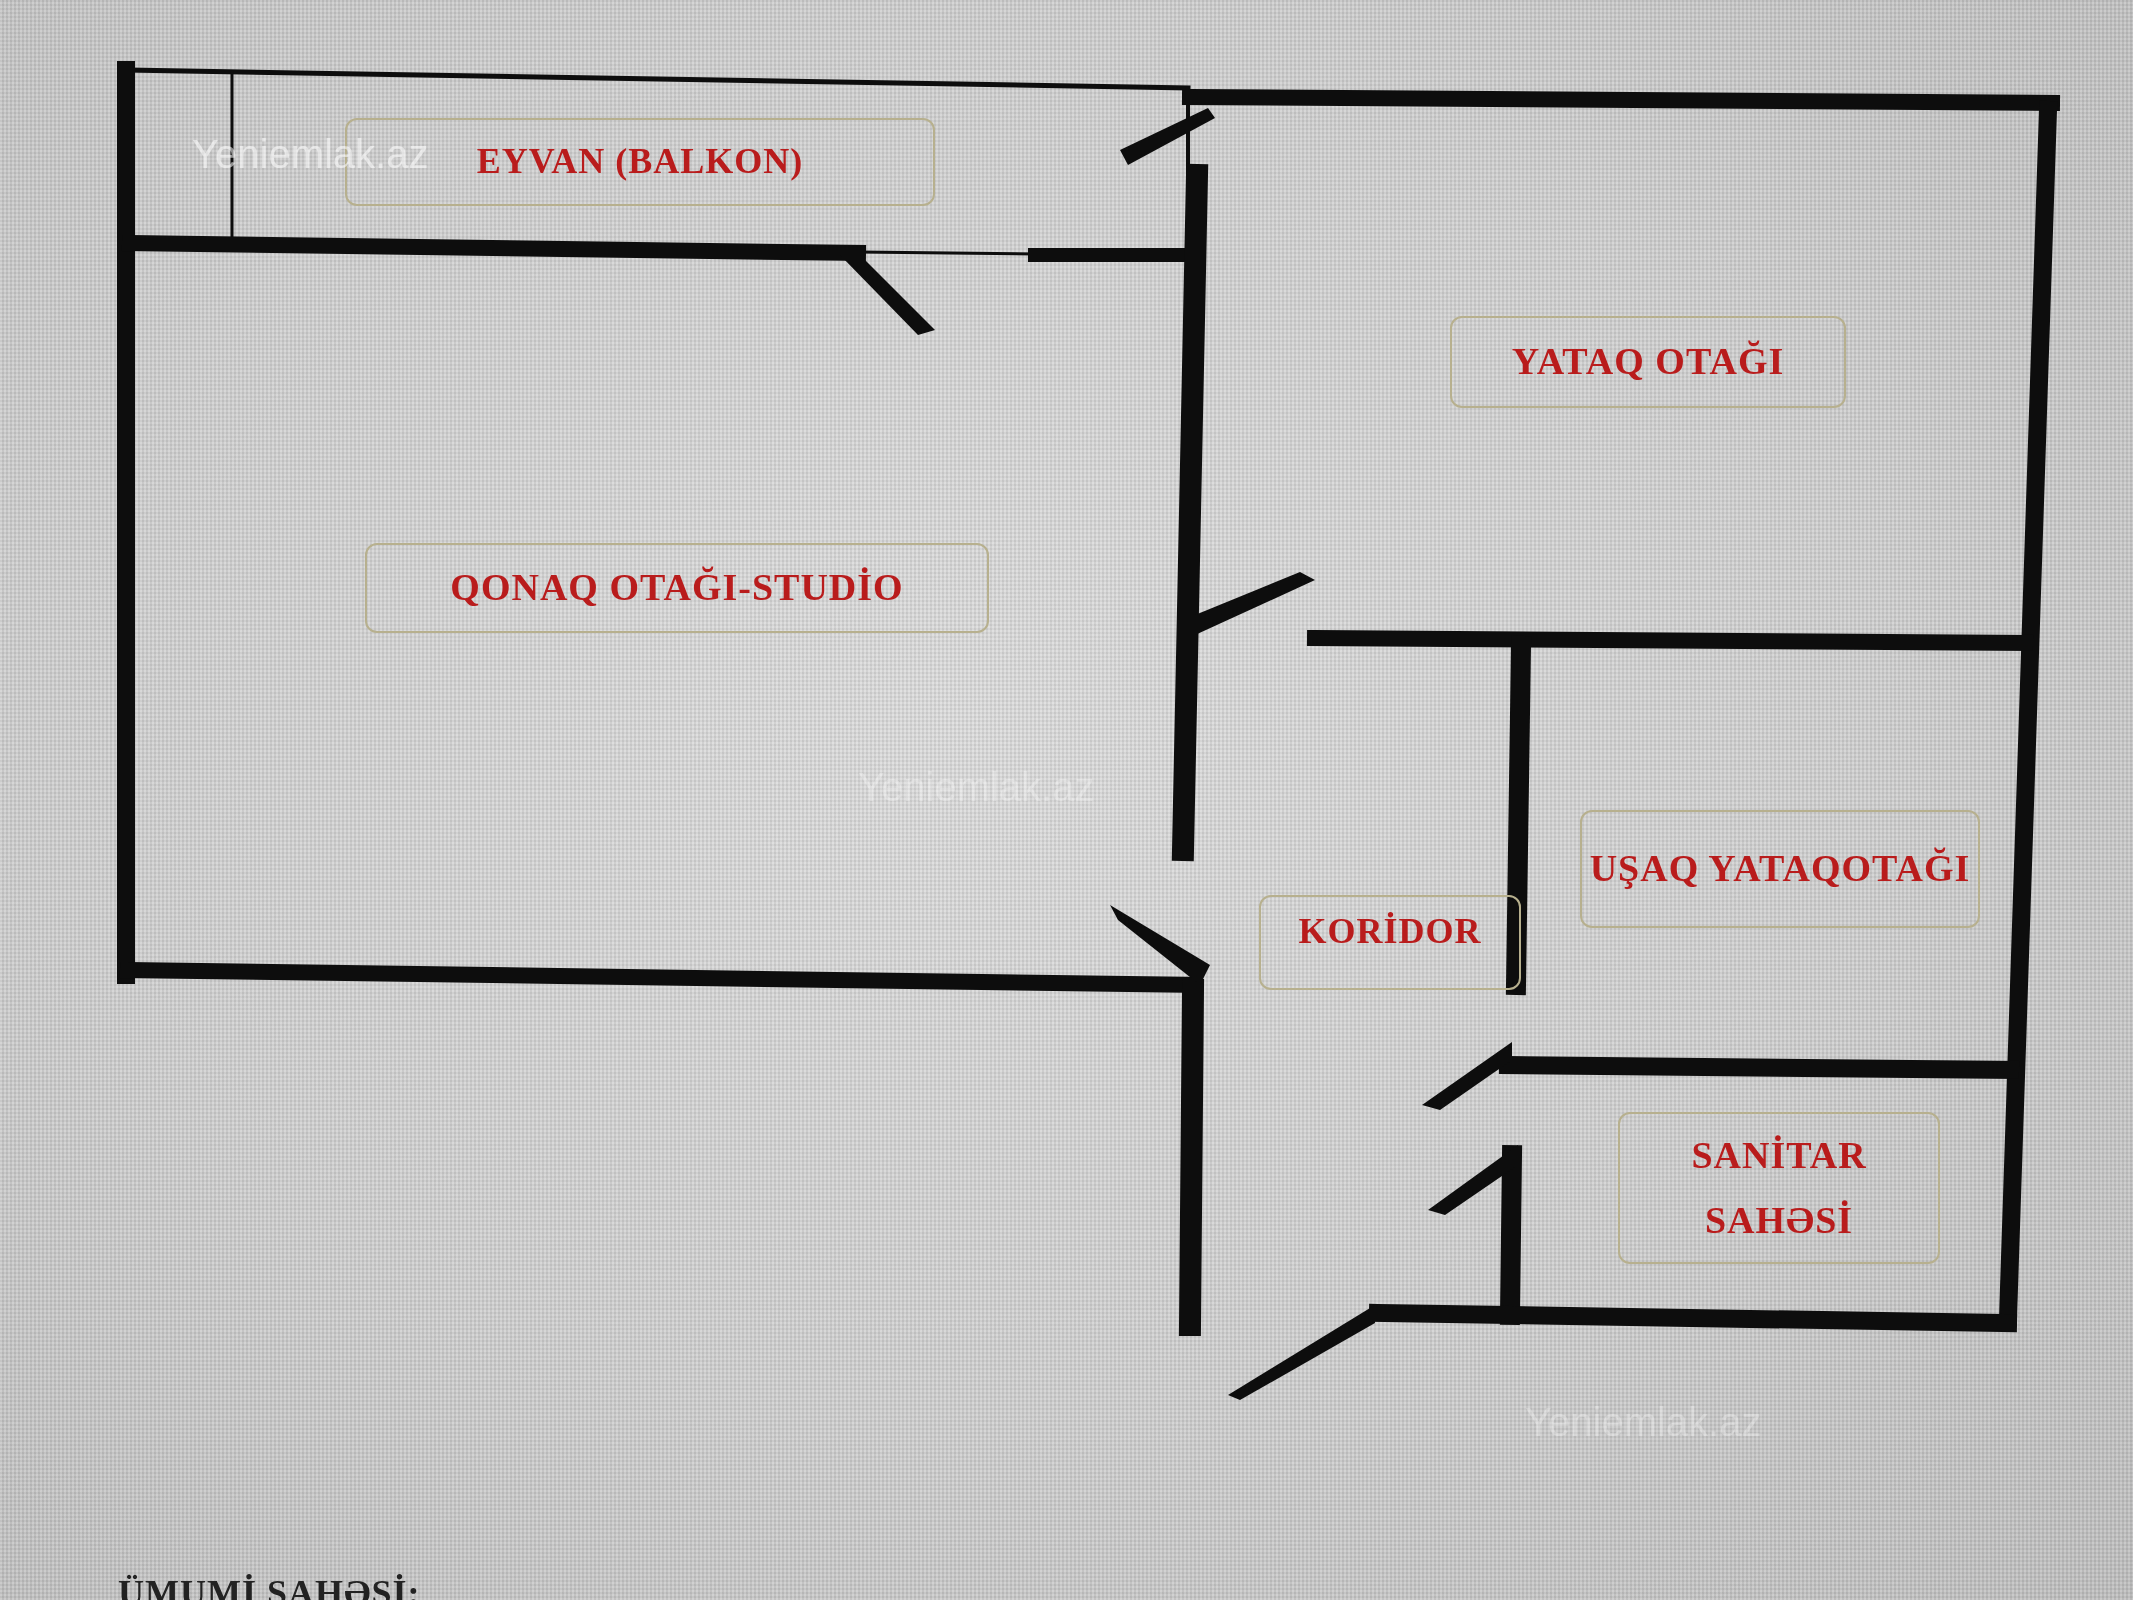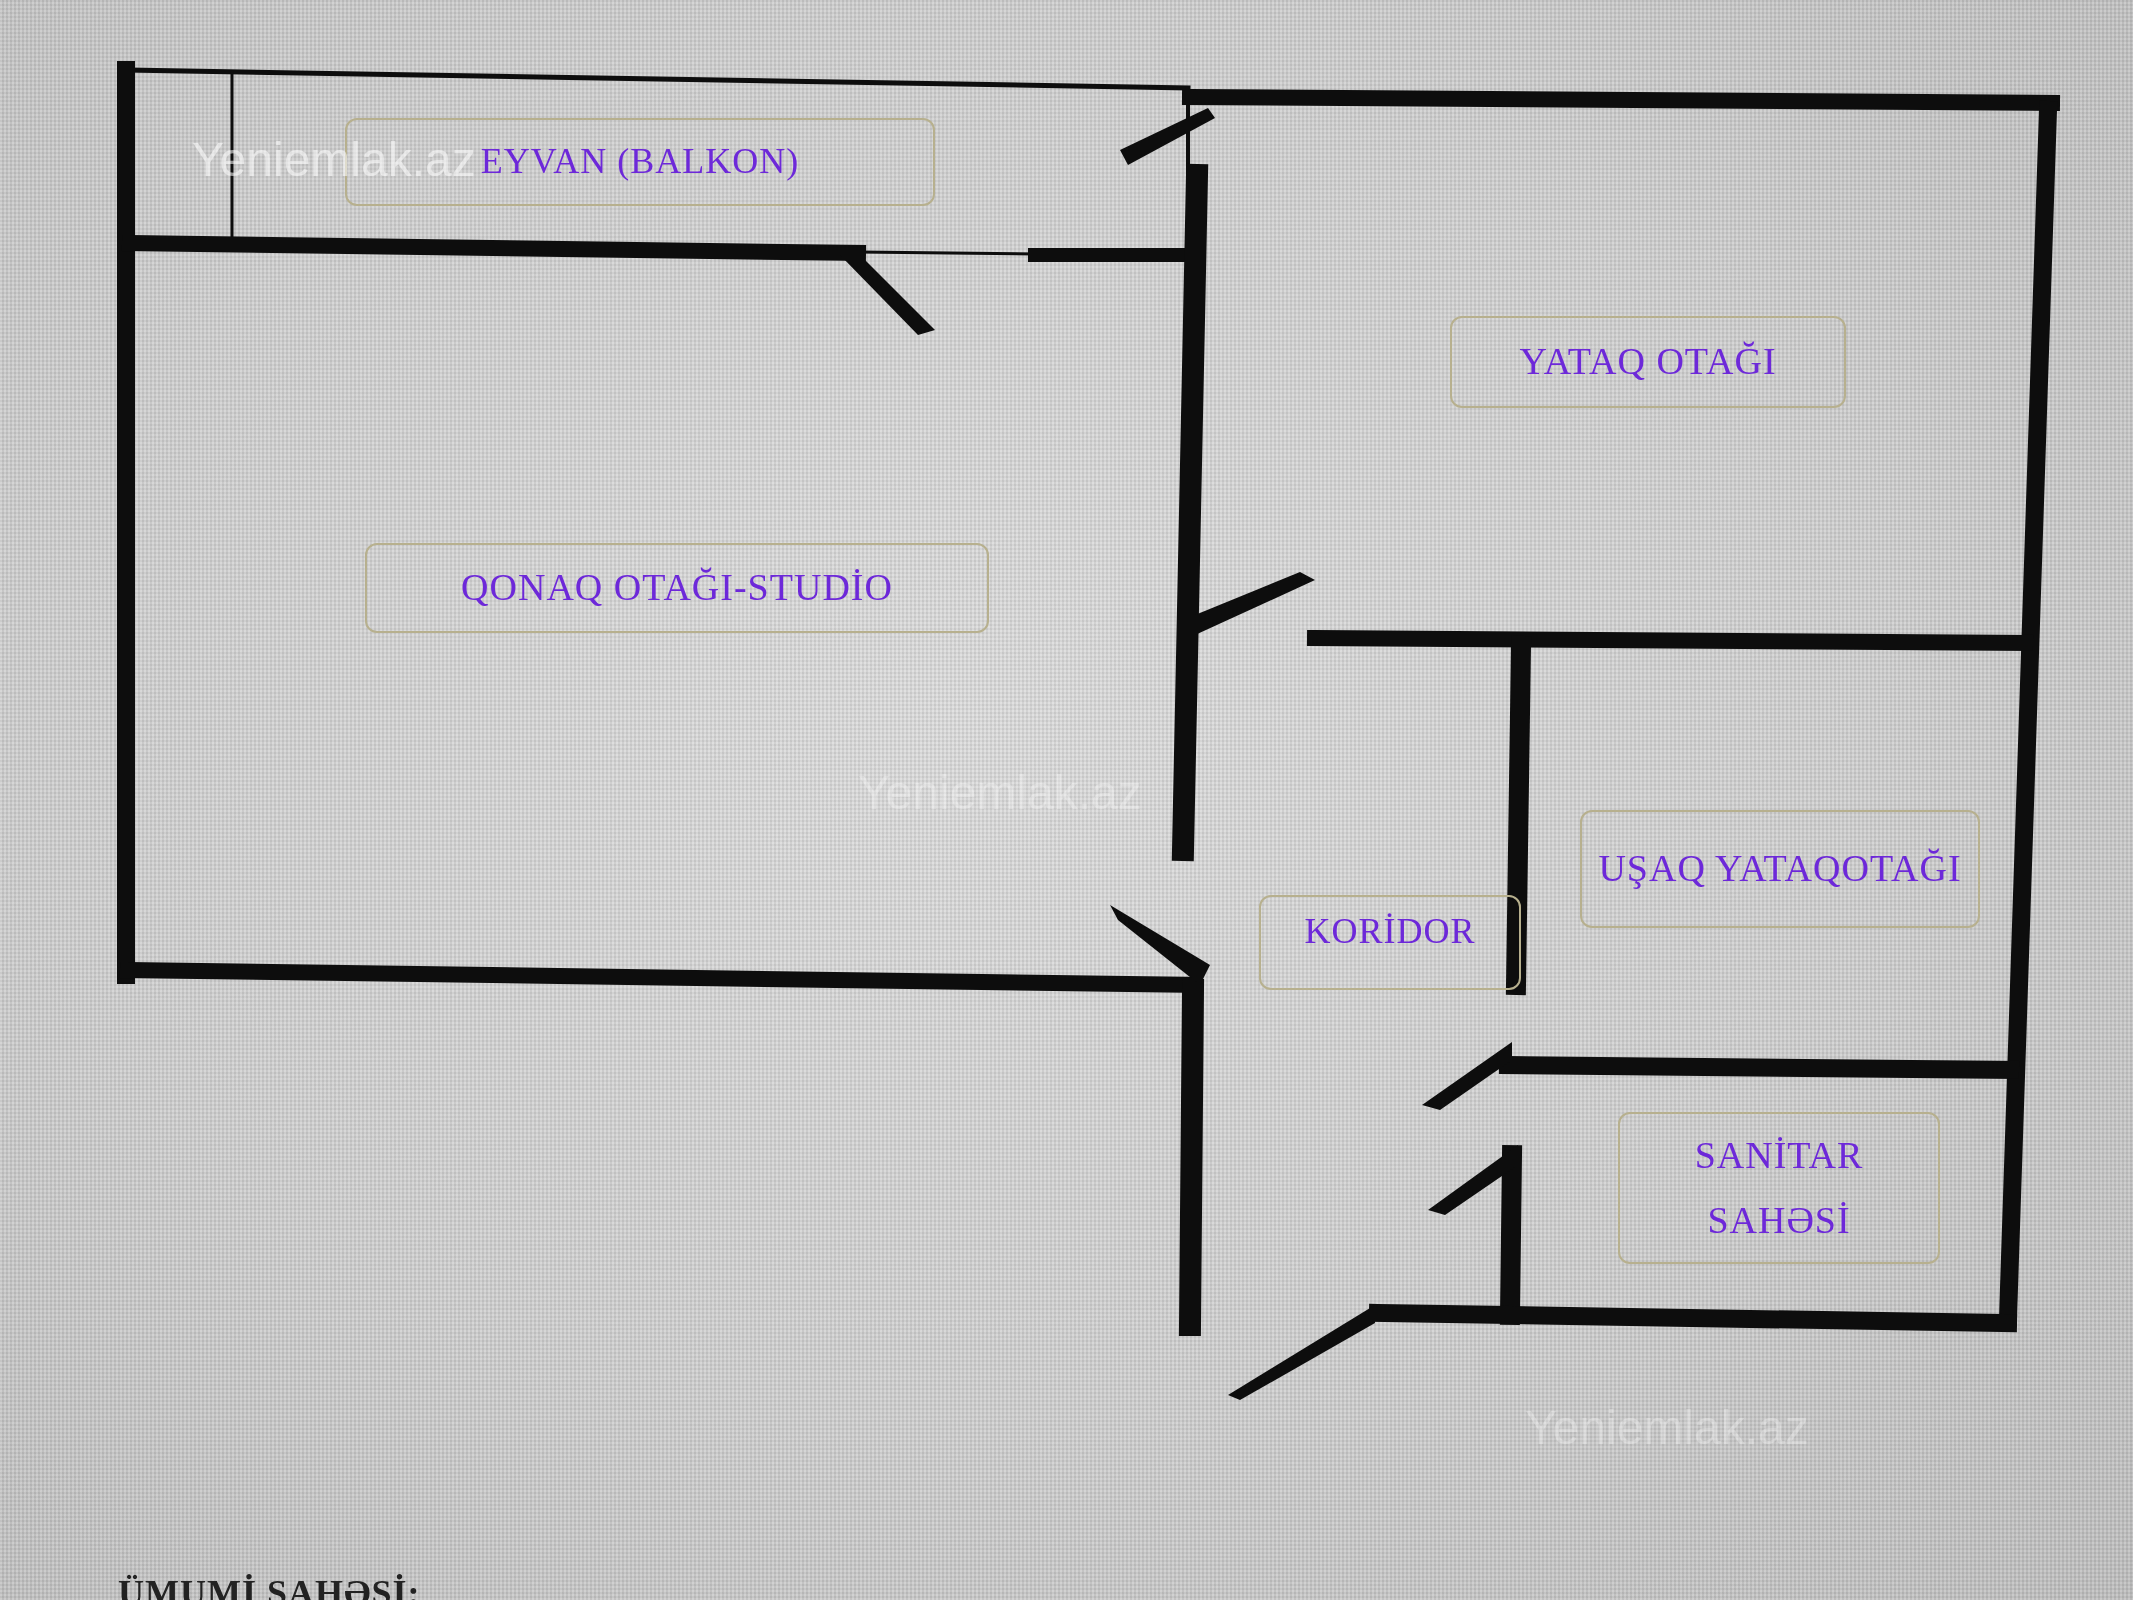--- a/index.html
+++ b/index.html
@@ -16,32 +16,32 @@
       repeating-linear-gradient(0deg, rgba(255,255,255,0.08) 0 2px, rgba(0,0,0,0.04) 2px 4px),
       radial-gradient(ellipse at 45% 45%, #dcdcdc 0%, #cfcfcf 55%, #bdbdbd 100%);
   }
   svg.plan { position: absolute; left: 0; top: 0; }
   .label-box {
     position: absolute;
     border: 2px solid #b7b08e;
     border-radius: 12px;
     display: flex; align-items: center; justify-content: center;
     text-align: center;
-    color: #6d28d9;
-    font-weight: normal;
+    color: #b91c1c;
+    font-weight: bold;
     font-size: 38px;
     letter-spacing: 1px;
     line-height: 1.15;
     box-sizing: border-box;
   }
   .watermark {
     position: absolute;
     font-family: "Liberation Sans", "DejaVu Sans", sans-serif;
     color: rgba(255,255,255,0.55);
-    font-size: 48px;
+    font-size: 40px;
     white-space: nowrap;
   }
   .watermark.faint { color: rgba(255,255,255,0.30); }
   .bottom-text {
     position: absolute; left: 118px; top: 1572px;
     font-weight: bold; font-size: 36px; color: #222;
     letter-spacing: 1px;
   }
 </style>
 </head>

